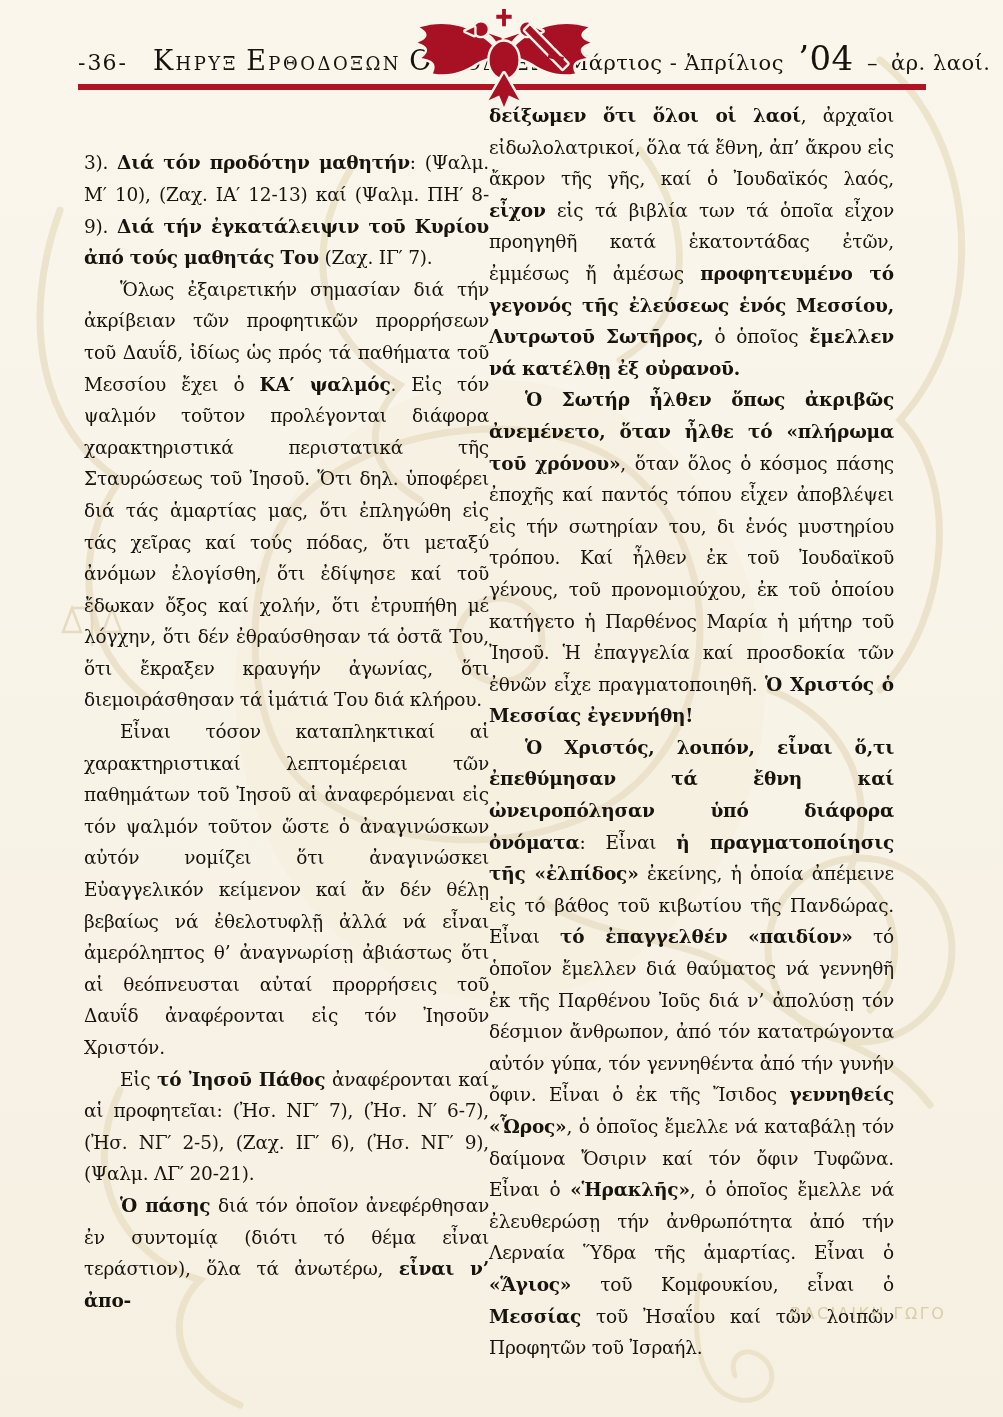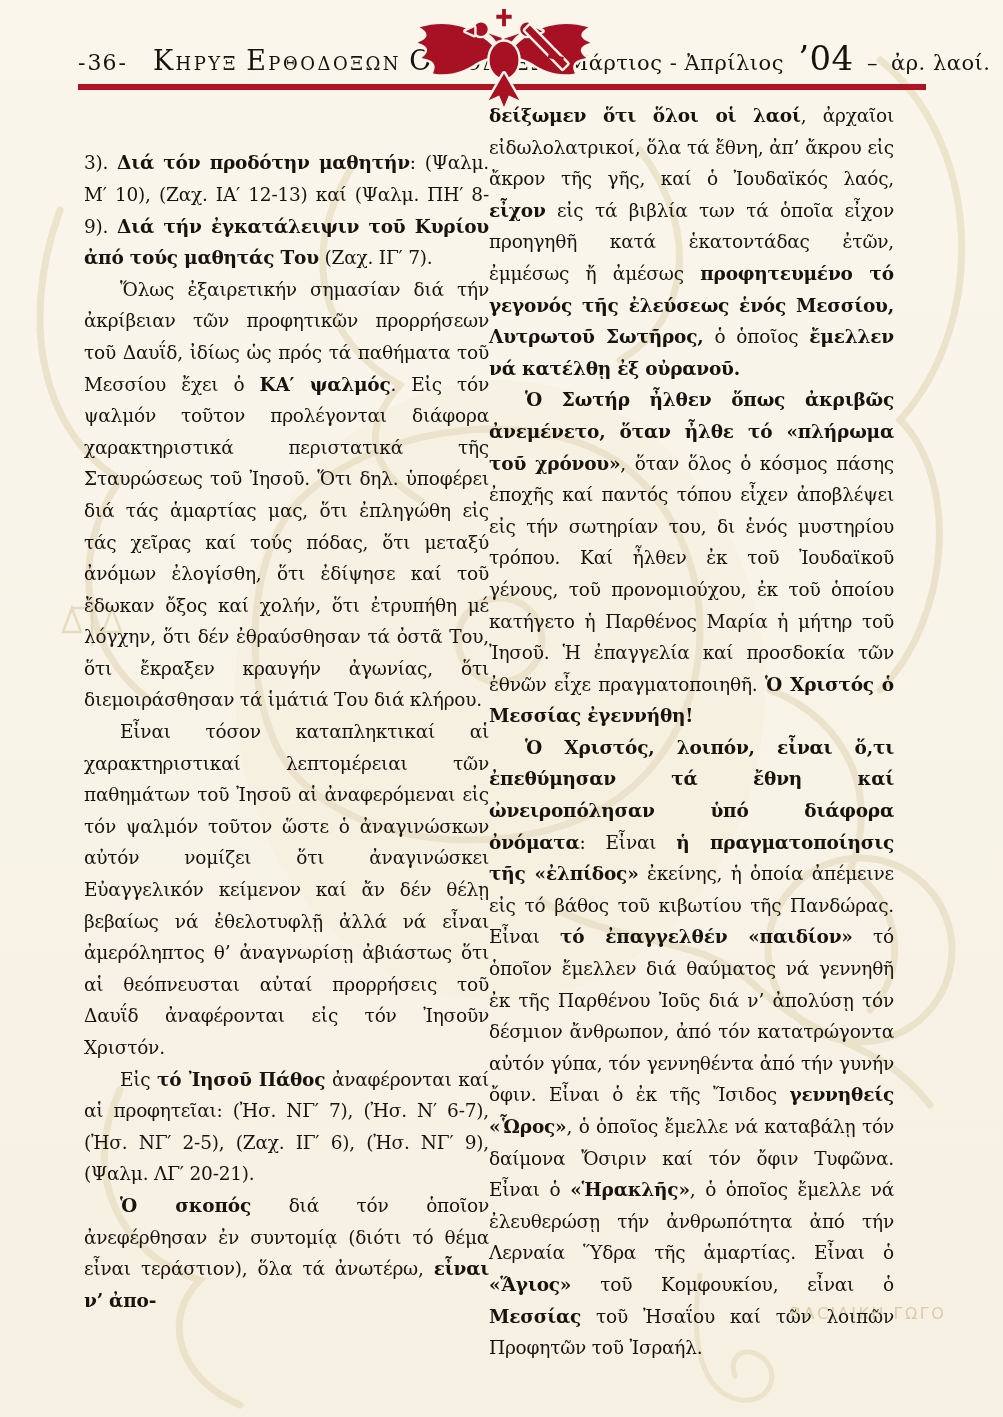--- a/index.html
+++ b/index.html
@@ -97,21 +97,21 @@
       <path d="M152,40 l12,-10 M146,50 l16,3" stroke="#a81124" stroke-width="4" fill="none" paint-order="normal"></path>
     </g>
   </svg>
 
   <div class="columns">
     <div class="col">
         <p class=""><span>3). </span><span class="bold">Διά τόν προδότην μαθητήν</span><span>: (Ψαλμ. Μ′ 10), (Ζαχ. ΙΑ′ 12-13) καί (Ψαλμ. ΠΗ′ 8-9). </span><span class="bold">Διά τήν ἐγκατάλειψιν τοῦ Κυρίου ἀπό τούς μαθητάς Του</span><span> (Ζαχ. ΙΓ′ 7).</span></p>
         <p class="indent"><span>Ὅλως ἐξαιρετικήν σημασίαν διά τήν ἀκρίβειαν τῶν προφητικῶν προρρήσεων τοῦ Δαυΐδ, ἰδίως ὡς πρός τά παθήματα τοῦ Μεσσίου ἔχει ὁ </span><span class="bold">ΚΑ′ ψαλμός</span><span>. Εἰς τόν ψαλμόν τοῦτον προλέγονται διάφορα χαρακτηριστικά περιστατικά τῆς Σταυρώσεως τοῦ Ἰησοῦ. Ὅτι δηλ. ὑποφέρει διά τάς ἁμαρτίας μας, ὅτι ἐπληγώθη εἰς τάς χεῖρας καί τούς πόδας, ὅτι μεταξύ ἀνόμων ἐλογίσθη, ὅτι ἐδίψησε καί τοῦ ἔδωκαν ὄξος καί χολήν, ὅτι ἐτρυπήθη μέ λόγχην, ὅτι δέν ἐθραύσθησαν τά ὀστᾶ Του, ὅτι ἔκραξεν κραυγήν ἀγωνίας, ὅτι διεμοιράσθησαν τά ἱμάτιά Του διά κλήρου.</span></p>
         <p class="indent"><span>Εἶναι τόσον καταπληκτικαί αἱ χαρακτηριστικαί λεπτομέρειαι τῶν παθημάτων τοῦ Ἰησοῦ αἱ ἀναφερόμεναι εἰς τόν ψαλμόν τοῦτον ὥστε ὁ ἀναγινώσκων αὐτόν νομίζει ὅτι ἀναγινώσκει Εὐαγγελικόν κείμενον καί ἄν δέν θέλῃ βεβαίως νά ἐθελοτυφλῇ ἀλλά νά εἶναι ἀμερόληπτος θ’ ἀναγνωρίσῃ ἀβιάστως ὅτι αἱ θεόπνευσται αὐταί προρρήσεις τοῦ Δαυΐδ ἀναφέρονται εἰς τόν Ἰησοῦν Χριστόν.</span></p>
         <p class="indent"><span>Εἰς </span><span class="bold">τό Ἰησοῦ Πάθος</span><span> ἀναφέρονται καί αἱ προφητεῖαι: (Ἠσ. ΝΓ′ 7), (Ἠσ. Ν′ 6-7), (Ἠσ. ΝΓ′ 2-5), (Ζαχ. ΙΓ′ 6), (Ἠσ. ΝΓ′ 9), (Ψαλμ. ΛΓ′ 20-21).</span></p>
-        <p class="indent"><span class="bold">Ὁ σκοπός</span><span> διά τόν ὁποῖον ἀνεφέρθησαν ἐν συντομίᾳ (διότι τό θέμα εἶναι τεράστιον), ὅλα τά ἀνωτέρω, </span><span class="bold">εἶναι ν’ ἀπο-</span></p>
+        <p class="indent"><span class="bold">Ὁ πάσης</span><span> διά τόν ὁποῖον ἀνεφέρθησαν ἐν συντομίᾳ (διότι τό θέμα εἶναι τεράστιον), ὅλα τά ἀνωτέρω, </span><span class="bold">εἶναι ν’ ἀπο-</span></p>
       </div>
     <div class="col">
         <p class=""><span class="bold">δείξωμεν ὅτι ὅλοι οἱ λαοί</span><span>, ἀρχαῖοι εἰδωλολατρικοί, ὅλα τά ἔθνη, ἀπ’ ἄκρου εἰς ἄκρον τῆς γῆς, καί ὁ Ἰουδαϊκός λαός, </span><span class="bold">εἶχον</span><span> εἰς τά βιβλία των τά ὁποῖα εἶχον προηγηθῆ κατά ἑκατοντάδας ἐτῶν, ἐμμέσως ἤ ἀμέσως </span><span class="bold">προφητευμένο τό γεγονός τῆς ἐλεύσεως ἑνός Μεσσίου, Λυτρωτοῦ Σωτῆρος,</span><span> ὁ ὁποῖος </span><span class="bold">ἔμελλεν νά κατέλθῃ ἐξ οὐρανοῦ.</span></p>
         <p class="indent"><span class="bold">Ὁ Σωτήρ ἦλθεν ὅπως ἀκριβῶς ἀνεμένετο, ὅταν ἦλθε τό «πλήρωμα τοῦ χρόνου»</span><span>, ὅταν ὅλος ὁ κόσμος πάσης ἐποχῆς καί παντός τόπου εἶχεν ἀποβλέψει εἰς τήν σωτηρίαν του, δι ἑνός μυστηρίου τρόπου. Καί ἦλθεν ἐκ τοῦ Ἰουδαϊκοῦ γένους, τοῦ προνομιούχου, ἐκ τοῦ ὁποίου κατήγετο ἡ Παρθένος Μαρία ἡ μήτηρ τοῦ Ἰησοῦ. Ἡ ἐπαγγελία καί προσδοκία τῶν ἐθνῶν εἶχε πραγματοποιηθῆ. </span><span class="bold">Ὁ Χριστός ὁ Μεσσίας ἐγεννήθη!</span></p>
         <p class="indent"><span class="bold">Ὁ Χριστός, λοιπόν, εἶναι ὅ,τι ἐπεθύμησαν τά ἔθνη καί ὠνειροπόλησαν ὑπό διάφορα ὀνόματα</span><span>: Εἶναι </span><span class="bold">ἡ πραγματοποίησις τῆς «ἐλπίδος»</span><span> ἐκείνης, ἡ ὁποία ἀπέμεινε εἰς τό βάθος τοῦ κιβωτίου τῆς Πανδώρας. Εἶναι </span><span class="bold">τό ἐπαγγελθέν «παιδίον»</span><span> τό ὁποῖον ἔμελλεν διά θαύματος νά γεννηθῆ ἐκ τῆς Παρθένου Ἰοῦς διά ν’ ἀπολύσῃ τόν δέσμιον ἄνθρωπον, ἀπό τόν κατατρώγοντα αὐτόν γύπα, τόν γεννηθέντα ἀπό τήν γυνήν ὄφιν. Εἶναι ὁ ἐκ τῆς Ἴσιδος </span><span class="bold">γεννηθείς «Ὧρος»</span><span>, ὁ ὁποῖος ἔμελλε νά καταβάλῃ τόν δαίμονα Ὄσιριν καί τόν ὄφιν Τυφῶνα. Εἶναι ὁ </span><span class="bold">«Ἡρακλῆς»</span><span>, ὁ ὁποῖος ἔμελλε νά ἐλευθερώσῃ τήν ἀνθρωπότητα ἀπό τήν Λερναία Ὕδρα τῆς ἁμαρτίας. Εἶναι ὁ </span><span class="bold">«Ἅγιος»</span><span> τοῦ Κομφουκίου, εἶναι ὁ </span><span class="bold">Μεσσίας</span><span> τοῦ Ἠσαΐου καί τῶν λοιπῶν Προφητῶν τοῦ Ἰσραήλ.</span></p>
       </div>
   </div>
 
   <div class="signature">ΒΑCΙΛΙΚΗ ΓΩΓΟ</div>
 

